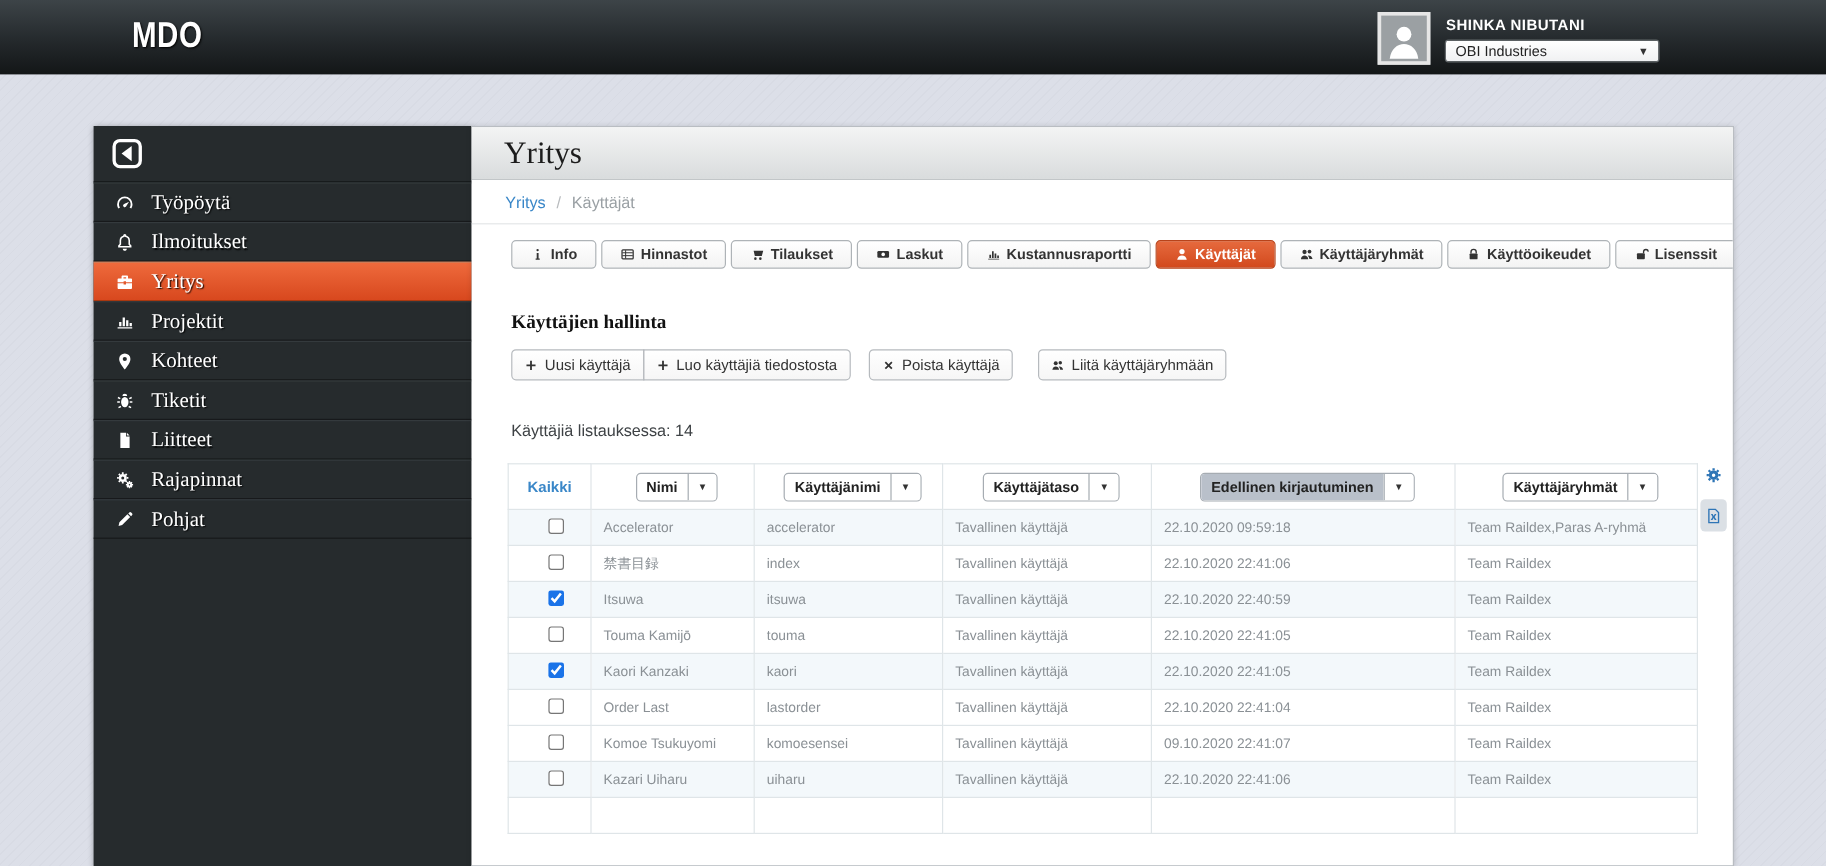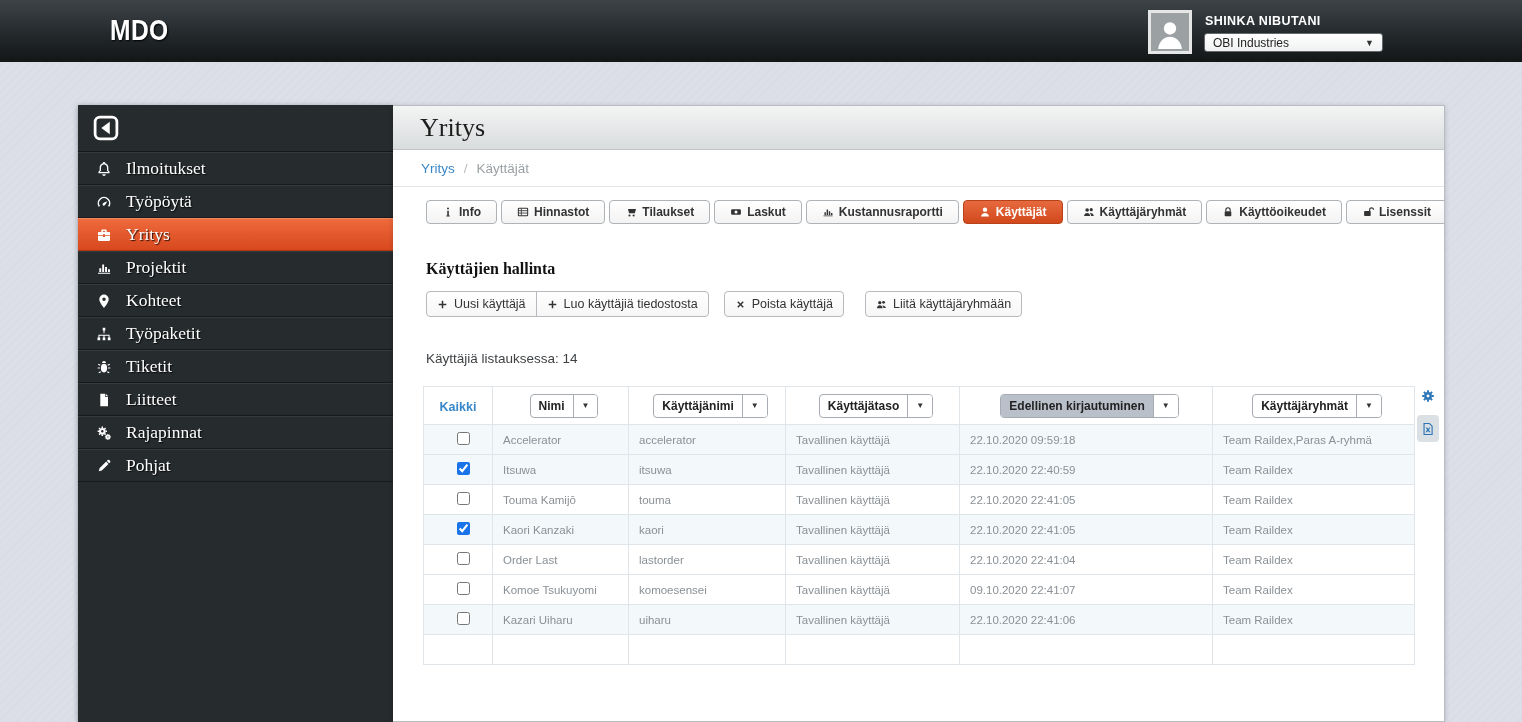--- a/index.html
+++ b/index.html
@@ -132,35 +132,35 @@
           <svg viewBox="0 0 16 16" fill="currentColor" xmlns="http://www.w3.org/2000/svg">
             <rect x="1.3" y="1.3" width="13.4" height="13.4" rx="3" fill="none" stroke="currentColor" stroke-width="1.7"></rect>
             <path d="M10.3 4.1 5.1 8l5.2 3.9z"></path>
           </svg>
         </span>
     </div>
     <nav>
       <div class="sb-item">
           <span class="ic">
             <svg viewBox="0 0 16 16" fill="currentColor" xmlns="http://www.w3.org/2000/svg">
+              <path d="M8 2.8a6.4 6.4 0 0 0-6.4 6.4c0 1.3.4 2.5 1 3.5l1.4-.8a4.9 4.9 0 1 1 8 0l1.4.8c.6-1 1-2.2 1-3.5A6.4 6.4 0 0 0 8 2.8z"></path>
+              <path d="M7.1 9.2a1.35 1.35 0 1 0 1.9 1.9c.5-.5 2.4-3.8 2.4-3.8S7.6 8.7 7.1 9.2z"></path>
+            </svg>
+          </span>
+          <span>Työpöytä</span>
+        </div>
+      <div class="sb-item">
+          <span class="ic">
+            <svg viewBox="0 0 16 16" fill="currentColor" xmlns="http://www.w3.org/2000/svg">
               <path d="M8 14.9c.9 0 1.7-.8 1.7-1.7H6.3c0 .9.8 1.7 1.7 1.7z"></path>
               <path d="M12.9 11.6v-.7l-1.2-1.3V6.6c0-1.9-1.2-3.4-3-3.8v-.5a.7.7 0 1 0-1.4 0v.5c-1.8.4-3 1.9-3 3.8v3L3.1 10.9v.7z" fill="none" stroke="currentColor" stroke-width="1.3"></path>
             </svg>
           </span>
           <span>Ilmoitukset</span>
         </div>
-      <div class="sb-item">
-          <span class="ic">
-            <svg viewBox="0 0 16 16" fill="currentColor" xmlns="http://www.w3.org/2000/svg">
-              <path d="M8 2.8a6.4 6.4 0 0 0-6.4 6.4c0 1.3.4 2.5 1 3.5l1.4-.8a4.9 4.9 0 1 1 8 0l1.4.8c.6-1 1-2.2 1-3.5A6.4 6.4 0 0 0 8 2.8z"></path>
-              <path d="M7.1 9.2a1.35 1.35 0 1 0 1.9 1.9c.5-.5 2.4-3.8 2.4-3.8S7.6 8.7 7.1 9.2z"></path>
-            </svg>
-          </span>
-          <span>Työpöytä</span>
-        </div>
       <div class="sb-item active">
           <span class="ic">
             <svg viewBox="0 0 16 16" fill="currentColor" xmlns="http://www.w3.org/2000/svg">
               <path d="M6.2 2.5h3.6c.5 0 .9.4.9.9V5h2.6c.4 0 .7.3.7.7v2.5H9v-.9H7v.9H2V5.7c0-.4.3-.7.7-.7h2.6V3.4c0-.5.4-.9.9-.9zM6.9 4v1h2.2V4zM2 9.1h5v1h2v-1h5v4c0 .5-.3.8-.7.8H2.7c-.4 0-.7-.3-.7-.8z"></path>
             </svg>
           </span>
           <span>Yritys</span>
         </div>
       <div class="sb-item">
           <span class="ic">
@@ -170,28 +170,20 @@
           </span>
           <span>Projektit</span>
         </div>
       <div class="sb-item">
           <span class="ic">
             <svg viewBox="0 0 16 16" fill="currentColor" xmlns="http://www.w3.org/2000/svg">
               <path d="M8 1.5a4.7 4.7 0 0 0-4.7 4.7C3.3 9.7 8 14.9 8 14.9s4.7-5.2 4.7-8.7A4.7 4.7 0 0 0 8 1.5zm0 6.4a1.75 1.75 0 1 1 0-3.5 1.75 1.75 0 0 1 0 3.5z"></path>
             </svg>
           </span>
           <span>Kohteet</span>
-        </div>
-      <div class="sb-item">
-          <span class="ic">
-            <svg viewBox="0 0 16 16" fill="currentColor" xmlns="http://www.w3.org/2000/svg">
-              <path d="M6.7 1.7h2.6v2.7H6.7zM1.5 11.6h2.7v2.7H1.5zM6.7 11.6h2.6v2.7H6.7zM11.8 11.6h2.7v2.7h-2.7zM7.5 4.4h1v2.8h-1zM2.4 8.7h11.2v1H2.4zM2.4 8.7h1v2.9h-1zM12.6 8.7h1v2.9h-1zM7.5 8.7h1v2.9h-1z"></path>
-            </svg>
-          </span>
-          <span>Työpaketit</span>
         </div>
       <div class="sb-item">
           <span class="ic">
             <svg viewBox="0 0 16 16" fill="currentColor" xmlns="http://www.w3.org/2000/svg">
               <ellipse cx="8" cy="9.1" rx="3.1" ry="4.3"></ellipse>
               <path d="M8 2.1a2 2 0 0 1 2 2H6a2 2 0 0 1 2-2zM1.7 8.4h2.2v1.2H1.7zM12.1 8.4h2.2v1.2h-2.2zM2.5 4.7l2 1-.5 1.1-2-1zM13.5 4.7l-2 1 .5 1.1 2-1zM2.5 13.2l2-1 .5 1.1-2 1zM13.5 13.2l-2-1-.5 1.1 2 1z"></path>
             </svg>
           </span>
           <span>Tiketit</span>
         </div>
@@ -421,20 +413,28 @@
         </thead>
         <tbody>
           <tr class="striped">
               <td class="check"><input type="checkbox" style=""></td>
               <td>Accelerator</td>
               <td>accelerator</td>
               <td>Tavallinen käyttäjä</td>
               <td>22.10.2020 09:59:18</td>
               <td>Team Raildex,Paras A-ryhmä</td>
             </tr>
+          <tr>
+              <td class="check"><input type="checkbox" style=""></td>
+              <td>禁書目録</td>
+              <td>index</td>
+              <td>Tavallinen käyttäjä</td>
+              <td>22.10.2020 22:41:06</td>
+              <td>Team Raildex</td>
+            </tr>
           <tr class="striped">
               <td class="check"><input type="checkbox" checked="" style=""></td>
               <td>Itsuwa</td>
               <td>itsuwa</td>
               <td>Tavallinen käyttäjä</td>
               <td>22.10.2020 22:40:59</td>
               <td>Team Raildex</td>
             </tr>
           <tr>
               <td class="check"><input type="checkbox" style=""></td>

